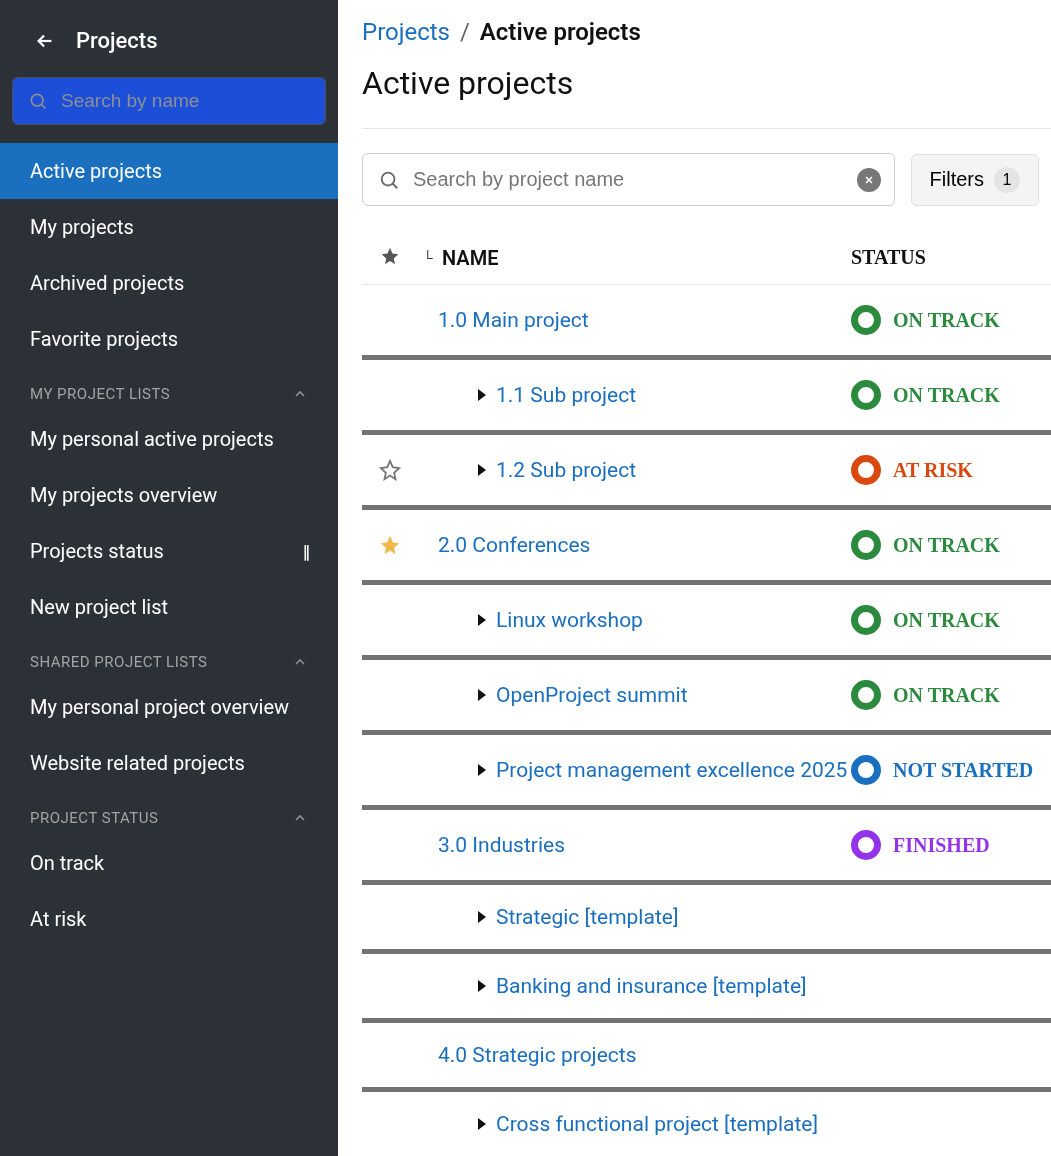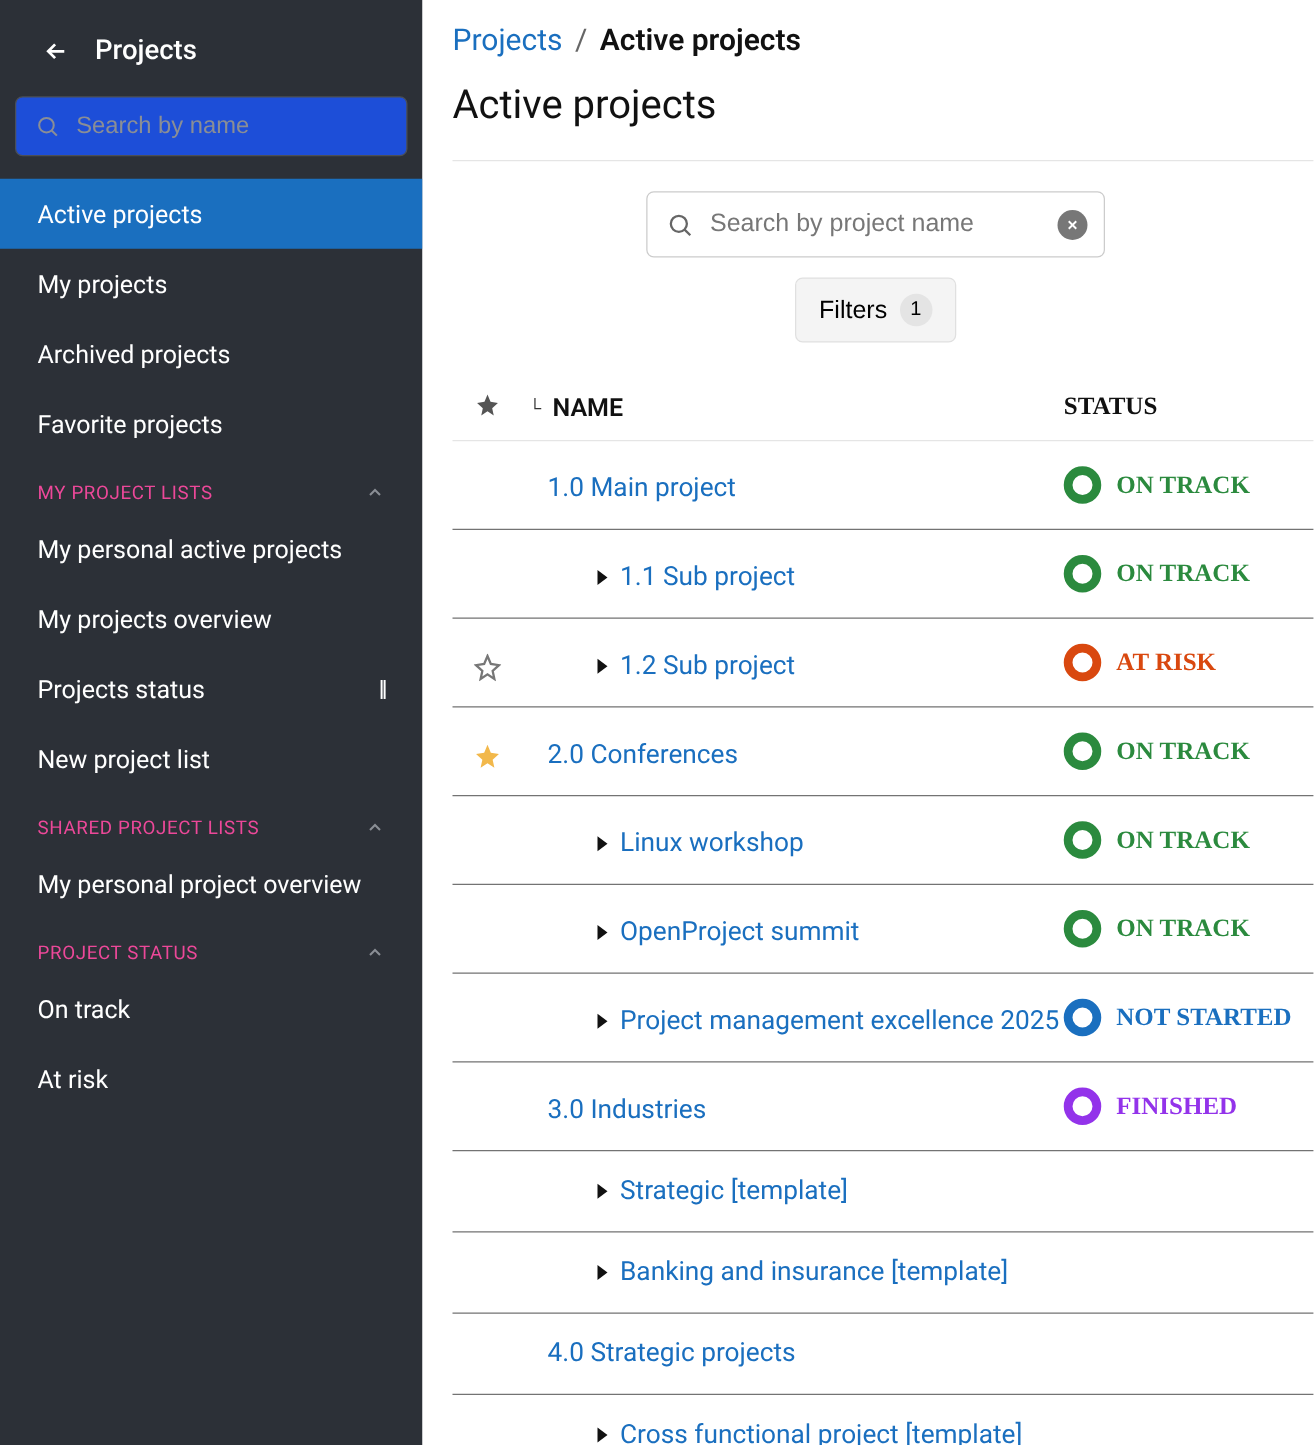--- a/index.html
+++ b/index.html
@@ -11,54 +11,54 @@
 .back-arrow { width: 22px; height: 22px; display:flex; align-items:center; justify-content:center; cursor:pointer; }
 .sidebar-title { font-size: 22px; font-weight: 500; }
 .sidebar-search { margin: 0 12px 18px 12px; position: relative; }
 .sidebar-search input { width: 100%; background: #1d4ed8; border: 1px solid #4b4f57; border-radius: 6px; padding: 12px 14px 12px 48px; font-size: 19px; color: #fff; }
 .sidebar-search input::placeholder { color: #8a8e95; }
 .sidebar-search .search-icon { position: absolute; left: 16px; top: 50%; transform: translateY(-50%); color:#8a8e95; }
 
 .nav-item { padding: 16px 30px; font-size: 20px; cursor: pointer; display:flex; align-items:center; justify-content:space-between; }
 .nav-item.active { background: #1a6fbf; }
 
-.section-header { padding: 18px 30px 8px 30px; display:flex; align-items:center; justify-content:space-between; color:#ec4899; font-size:15px; letter-spacing: 0.5px; cursor:pointer; }
+.section-header { padding: 18px 30px 8px 30px; display:flex; align-items:center; justify-content:space-between; color:#a3a3a3; font-size:15px; letter-spacing: 0.5px; cursor:pointer; }
 
 .drag-icon { font-size: 18px; color:#fff; font-weight:bold; letter-spacing:-2px;}
 
 
 .main { flex: 1; background: #fff; padding: 18px 0 0 24px; overflow:hidden; }
 .breadcrumb { font-size: 24px; margin-bottom: 18px; }
 .breadcrumb a { color: #1a6fbf; text-decoration: none; }
 .breadcrumb .sep { color: #666; margin: 0 4px; }
 .breadcrumb .current { color: #111; font-weight: 600; }
 .page-title { font-size: 32px; font-weight: 400; margin-bottom: 26px; color:#111; }
 
 .divider { border-top: 1px solid #e5e5e5; margin-right:0; }
 
-.toolbar { display: flex; gap: 16px; align-items:center; margin: 24px 12px 24px 0; flex-direction: column; }
+.toolbar { display: flex; gap: 16px; align-items:center; margin: 24px 12px 24px 0; }
 .main-search { flex:1; position: relative; }
 .main-search input { width:100%; border:1px solid #ccc; border-radius:6px; padding: 14px 50px 14px 50px; font-size:20px; color:#333; }
 .main-search input::placeholder { color:#777; }
 .main-search .search-icon { position:absolute; left:16px; top:50%; transform:translateY(-50%); color:#666; }
 .main-search .clear-icon { position:absolute; right:14px; top:50%; transform:translateY(-50%); width:24px; height:24px; background:#777; border-radius:50%; display:flex; align-items:center; justify-content:center; color:#fff; font-size:14px; cursor:pointer; }
 .filters-btn { background:#f4f4f4; border:1px solid #e0e0e0; border-radius:6px; padding: 12px 18px; font-size:20px; display:flex; align-items:center; gap:10px; cursor:pointer;justify-content:space-between; }
 .filters-count { background:#e4e4e4; border-radius:50%; width:26px; height:26px; display:flex; align-items:center; justify-content:center; font-size:16px; }
 
 
 .table { display:flex; flex-direction:column; }
 .thead { display:flex; padding: 16px 0 14px 0; border-bottom:1px solid #e5e5e5; font-weight:600; font-size:20px; color:#111; }
 .col-fav { width: 56px; display:flex; justify-content:center;}
 .col-sort { width: 20px; display:flex; align-items:center; justify-content:center; }
 .col-name { flex:1; padding-left:4px; }
 .col-status { width:200px;font-family:Liberation Serif, serif; }
 .th-star { color:#555; }
 .sort-icon { font-size:14px; color:#333; }
 
-.trow { display:flex; align-items:flex-end; padding: 20px 0; border-bottom:1px solid #737373; }
+.trow { display:flex; align-items:center; padding: 20px 0; border-bottom:5px solid #737373; }
 .trow .col-name { display:flex; align-items:center; }
 .caret { width:0; height:0; border-top:6px solid transparent; border-bottom:6px solid transparent; border-left:8px solid #111; display:inline-block; margin-right:10px; }
 .indent-0 { padding-left: 0px; }
 .indent-1 { padding-left: 40px; }
 .proj-link { color:#1a6fbf; font-size:21px; text-decoration:none; cursor:pointer; }
 
 .fav-star { font-size:22px; }
 .fav-star.outline { color:#777; }
 .fav-star.filled { color:#f2b84b; }
 
@@ -141,20 +141,23 @@
   <div class="section-header">
     <span>SHARED PROJECT LISTS</span>
     <span>
         <svg width="16" height="16" viewBox="0 0 24 24" fill="none" stroke="#8a8e95" stroke-width="2.5">
           <path d="M6 15l6-6 6 6"></path>
         </svg>
       </span>
   </div>
   <div class="nav-item">
       <span>My personal project overview</span>
+    </div>
+  <div class="nav-item">
+      <span>Website related projects</span>
     </div>
 
   <div class="section-header">
     <span>PROJECT STATUS</span>
     <span>
         <svg width="16" height="16" viewBox="0 0 24 24" fill="none" stroke="#8a8e95" stroke-width="2.5">
           <path d="M6 15l6-6 6 6"></path>
         </svg>
       </span>
   </div>

